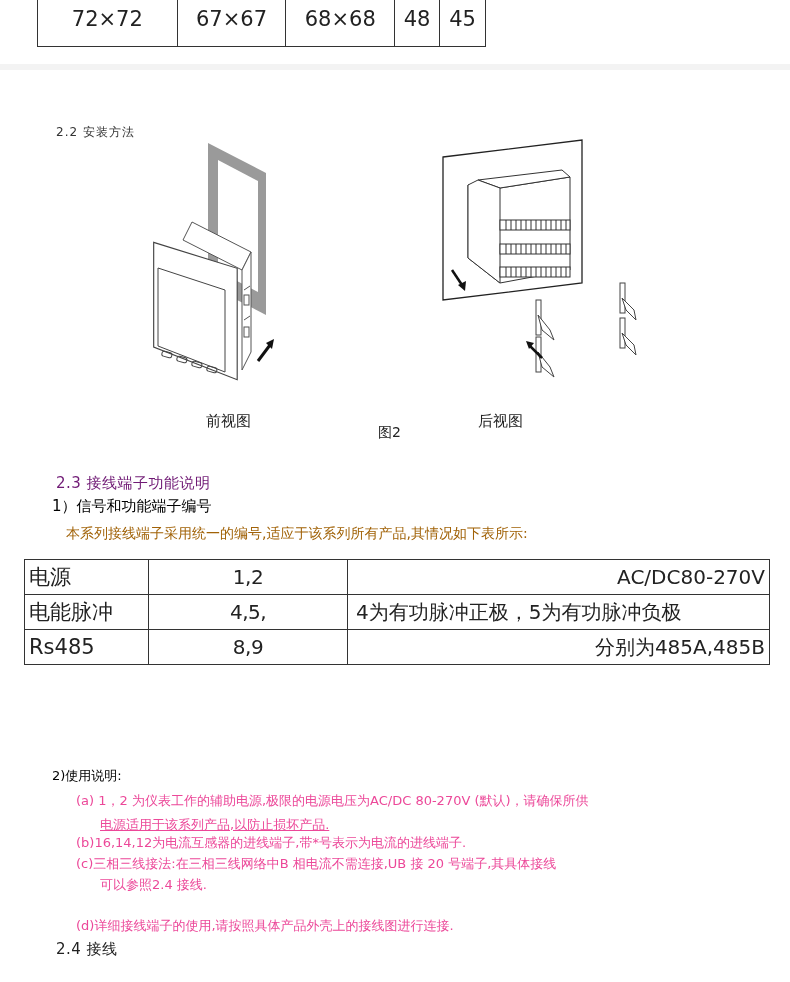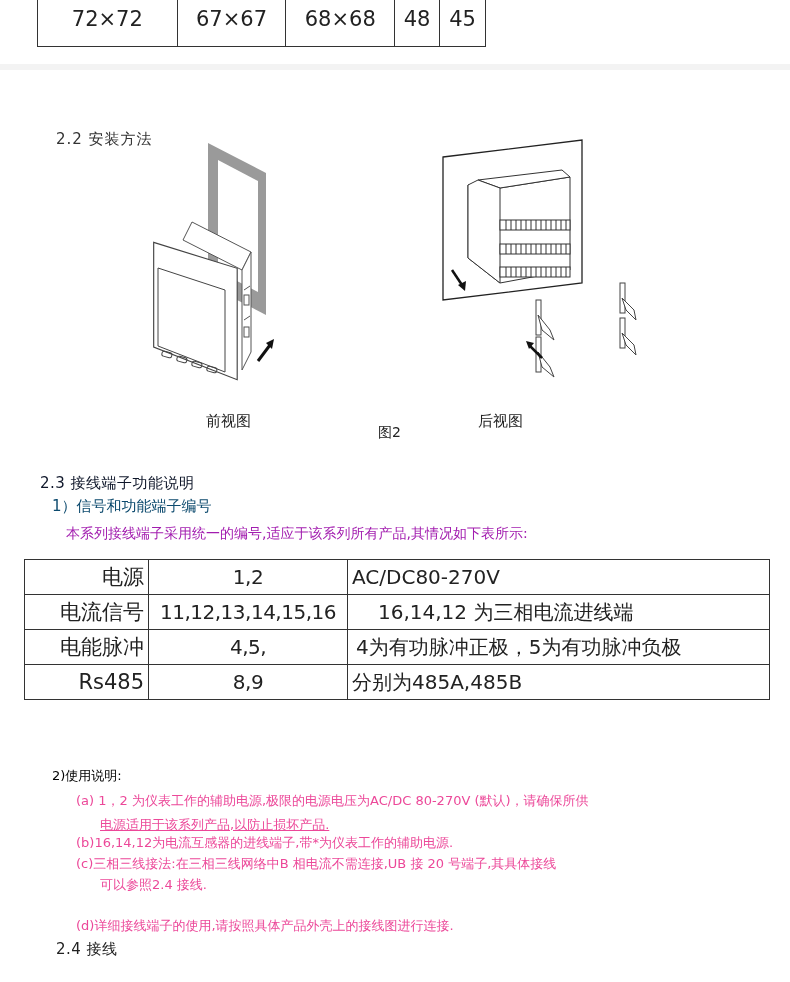--- a/index.html
+++ b/index.html
@@ -6,35 +6,35 @@
   body {
     width: 790px; height: 982px; background: #ffffff; position: relative; overflow: hidden;
     font-family: "DejaVu Sans", "Liberation Sans", sans-serif; color: #222;
   }
   .abs { position: absolute; }
   
   .dim-table { left: 37px; top: -10px; width: 449px; border-collapse: collapse; position:absolute; }
   .dim-table td { border: 1.5px solid #333; height: 55px; text-align: center; font-size: 21px; color:#222; padding:0; }
   .top-fade { left:0; top:64px; width:790px; height:6px; background:#f3f3f3; }
 
-  .sec-22 { left: 56px; top: 130px; font-size: 15px; color:#333; letter-spacing: 1px; }
+  .sec-22 { left: 56px; top: 124px; font-size: 12px; color:#333; letter-spacing: 1px; }
   .caption { font-size: 15px; color:#222; }
   .fig-front { left: 206px; top: 412px; }
   .fig-back  { left: 478px; top: 412px; }
   .fig-num   { left: 378px; top: 424px; font-size: 14px; color:#222; }
 
-  .sec-23 { left: 40px; top: 474px; font-size: 15px; color:#0f172a; letter-spacing: 0.5px; }
-  .sub-1  { left: 52px; top: 497px; font-size: 15px; color:#0c4a6e; }
-  .intro  { left: 66px; top: 525px; font-size: 14px; color:#a21caf; }
+  .sec-23 { left: 56px; top: 474px; font-size: 15px; color:#701a75; letter-spacing: 0.5px; }
+  .sub-1  { left: 52px; top: 497px; font-size: 15px; color:#000000; }
+  .intro  { left: 66px; top: 525px; font-size: 14px; color:#a16207; }
 
   .term-table { position:absolute; left: 24px; top: 559px; width: 746px; border-collapse: collapse; }
   .term-table td { border: 1.5px solid #333; height: 34px; font-size: 21px; color:#222; padding: 0 4px; white-space: nowrap; }
-  .term-table td.c1 { width: 115px; text-align:right; }
+  .term-table td.c1 { width: 115px; text-align:left; }
   .term-table td.c2 { width: 190px; text-align:center; font-size: 20px; letter-spacing:-0.5px; }
-  .term-table td.c3 { text-align:left; font-size: 20px; }
+  .term-table td.c3 { text-align:right; font-size: 20px; }
   .term-table td.c3.left { text-align:left; padding-left: 10px; }
 
   .usage-title { left: 52px; top: 767px; font-size: 13px; color:#000000; }
   .usage-item { font-size: 13px; color:#ec4899; white-space: nowrap; }
   .u-a1 { left: 76px; top: 792px; }
   .u-a2 { left: 100px; top: 816px; text-decoration: underline; }
   .u-b  { left: 76px; top: 834px; }
   .u-c1 { left: 76px; top: 855px; }
   .u-c2 { left: 100px; top: 876px; }
   .u-d  { left: 76px; top: 917px; }
@@ -131,38 +131,33 @@
 <div class="abs intro">本系列接线端子采用统一的编号,适应于该系列所有产品,其情况如下表所示:</div>
 
 <table class="term-table">
   <tbody>
       <tr>
     <td class="c1">电源</td>
     <td class="c2">1,2</td>
     <td class="c3">AC/DC80-270V</td>
   </tr>
   <tr>
-    <td class="c1">电流信号</td>
-    <td class="c2">11,12,13,14,15,16</td>
-    <td class="c3 left" style="padding-left:30px">16,14,12 为三相电流进线端</td>
-  </tr>
-  <tr>
     <td class="c1">电能脉冲</td>
     <td class="c2">4,5,</td>
     <td class="c3 left" style="padding-left:8px">4为有功脉冲正极，5为有功脉冲负极</td>
   </tr>
   <tr>
     <td class="c1">Rs485</td>
     <td class="c2">8,9</td>
     <td class="c3">分别为485A,485B</td>
   </tr>
 </tbody>
   </table>
 
 <div class="abs usage-title">2)使用说明:</div>
 <div class="abs usage-item u-a1">(a) 1，2 为仪表工作的辅助电源,极限的电源电压为AC/DC 80-270V (默认)，请确保所供</div>
 <div class="abs usage-item u-a2">电源适用于该系列产品,以防止损坏产品.</div>
-<div class="abs usage-item u-b">(b)16,14,12为电流互感器的进线端子,带*为仪表工作的辅助电源.</div>
+<div class="abs usage-item u-b">(b)16,14,12为电流互感器的进线端子,带*号表示为电流的进线端子.</div>
 <div class="abs usage-item u-c1">(c)三相三线接法:在三相三线网络中B 相电流不需连接,UB 接 20 号端子,其具体接线</div>
 <div class="abs usage-item u-c2">可以参照2.4 接线.</div>
 <div class="abs usage-item u-d">(d)详细接线端子的使用,请按照具体产品外壳上的接线图进行连接.</div>
 
 <div class="abs sec-24">2.4 接线</div>
 
 </body></html>

